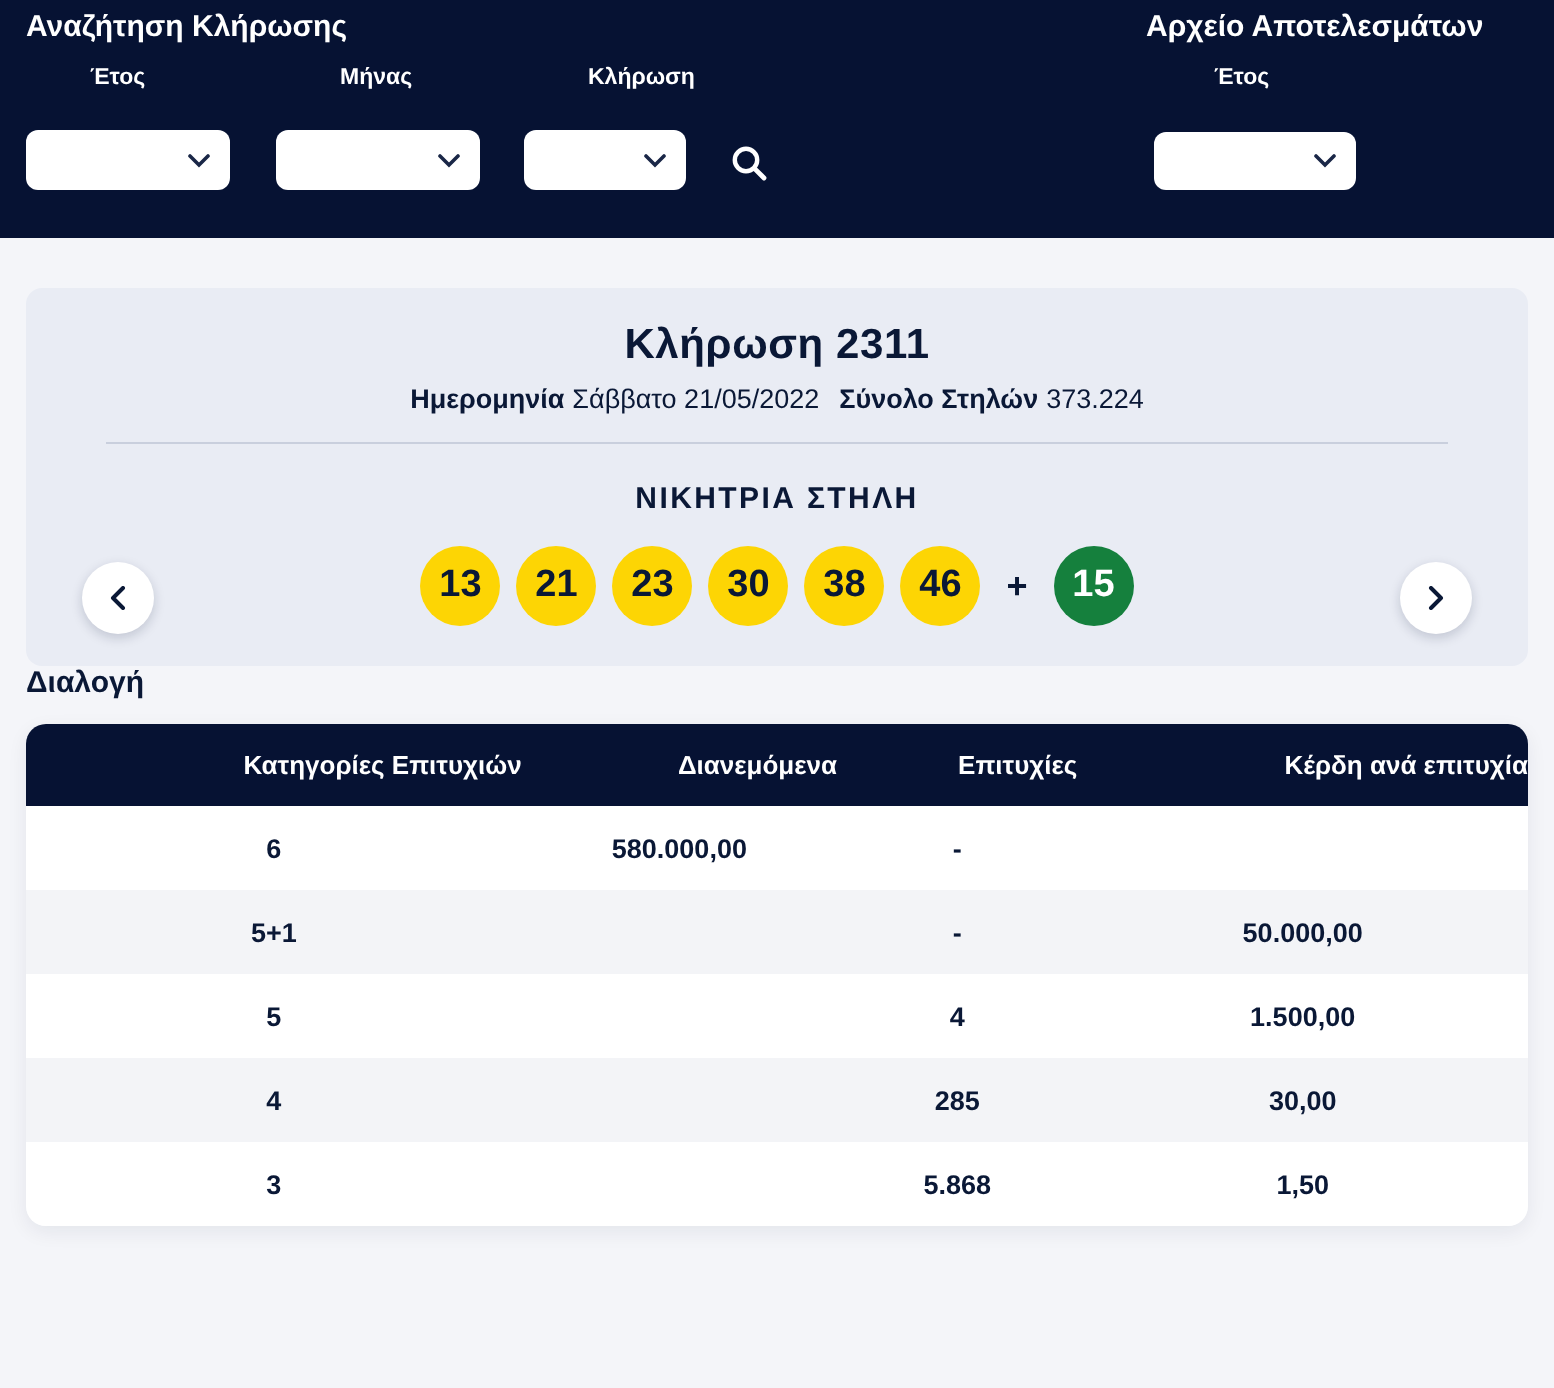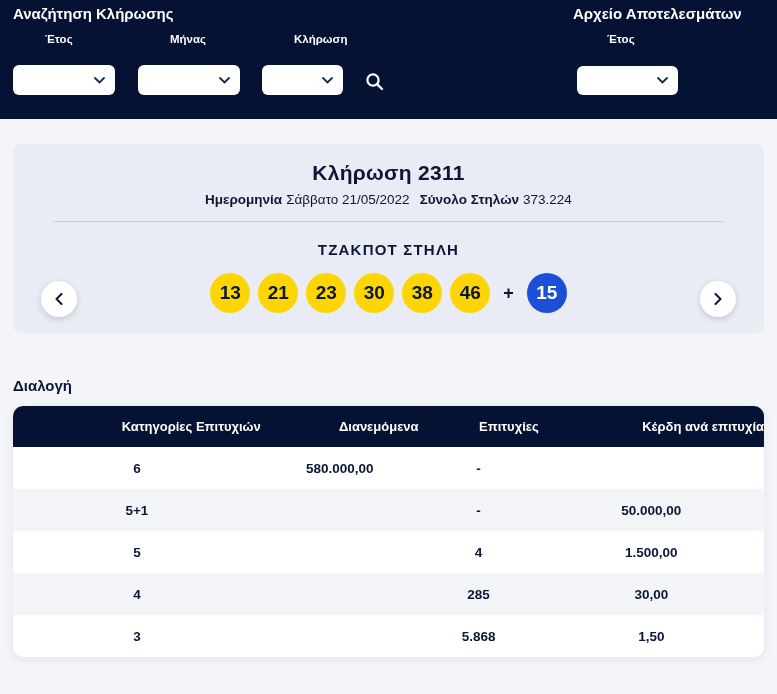--- a/index.html
+++ b/index.html
@@ -44,33 +44,33 @@
   .winning-title { margin-top:19px; font-size:15px; font-weight:600; letter-spacing:1.2px; }
 
   .balls-row { margin-top:15px; display:flex; justify-content:center; align-items:center; gap:8px; }
   .balls-list { display:contents; }
   .ball {
     width:40px; height:40px; border-radius:50%;
     display:flex; align-items:center; justify-content:center;
     font-size:19px; font-weight:bold;
   }
   .ball.yellow { background:#fdd504; color:#0a1836; }
-  .ball.navy   { background:#1d4ed8; color:#ffffff; }
+  .ball.navy   { background:#15803d; color:#ffffff; }
   .plus { font-size:18px; font-weight:bold; margin:0 5px; color:#0a1836; }
 
   .nav-btn {
     position:absolute; top:137px; width:36px; height:36px; border-radius:50%;
     background:#ffffff; border:none; cursor:pointer;
     box-shadow:0 2px 6px rgba(10,24,54,.18);
     display:flex; align-items:center; justify-content:center; padding:0;
   }
   .nav-btn.prev { left:28px; }
   .nav-btn.next { left:687px; }
 
-  .section-title { margin-top:44px; font-size:15px; font-weight:bold; }
+  .section-title { font-size:15px; font-weight:bold; }
 
   .table {
     margin-top:12px; border-radius:10px; overflow:hidden;
     box-shadow:0 3px 10px rgba(10,24,54,.07);
   }
   .thead, .trow { display:grid; grid-template-columns:33% 21% 16% 30%; align-items:center; }
   .thead { background:#061233; height:41px; }
   .th { color:#ffffff; font-size:13px; font-weight:bold; text-align:right; }
   .trow { height:42px; background:#ffffff; }
   .trow:nth-child(even) { background:#f3f4f7; }
@@ -127,21 +127,21 @@
       <span>
         <span class="meta-label">Ημερομηνία</span><span>Σάββατο 21/05/2022</span>
       </span>
       <span>
         <span class="meta-label">Σύνολο Στηλών</span><span>373.224</span>
       </span>
     </div>
 
     <hr class="card-divider">
 
-    <div class="winning-title">ΤΖΑΚΠΟΤ ΣΤΗΛΗ</div>
+    <div class="winning-title">ΝΙΚΗΤΡΙΑ ΣΤΗΛΗ</div>
 
     <div class="balls-row">
       <span class="balls-list"><span class="ball yellow">13</span><span class="ball yellow">21</span><span class="ball yellow">23</span><span class="ball yellow">30</span><span class="ball yellow">38</span><span class="ball yellow">46</span></span>
       <span class="plus">+</span>
       <span class="ball navy">15</span>
     </div>
 
     <button class="nav-btn prev">
       <svg width="8" height="12" viewBox="0 0 8 12">
           <polyline points="6.5,1 1.5,6 6.5,11" fill="none" stroke="#0a1836" stroke-width="2" stroke-linecap="round" stroke-linejoin="round"></polyline>

